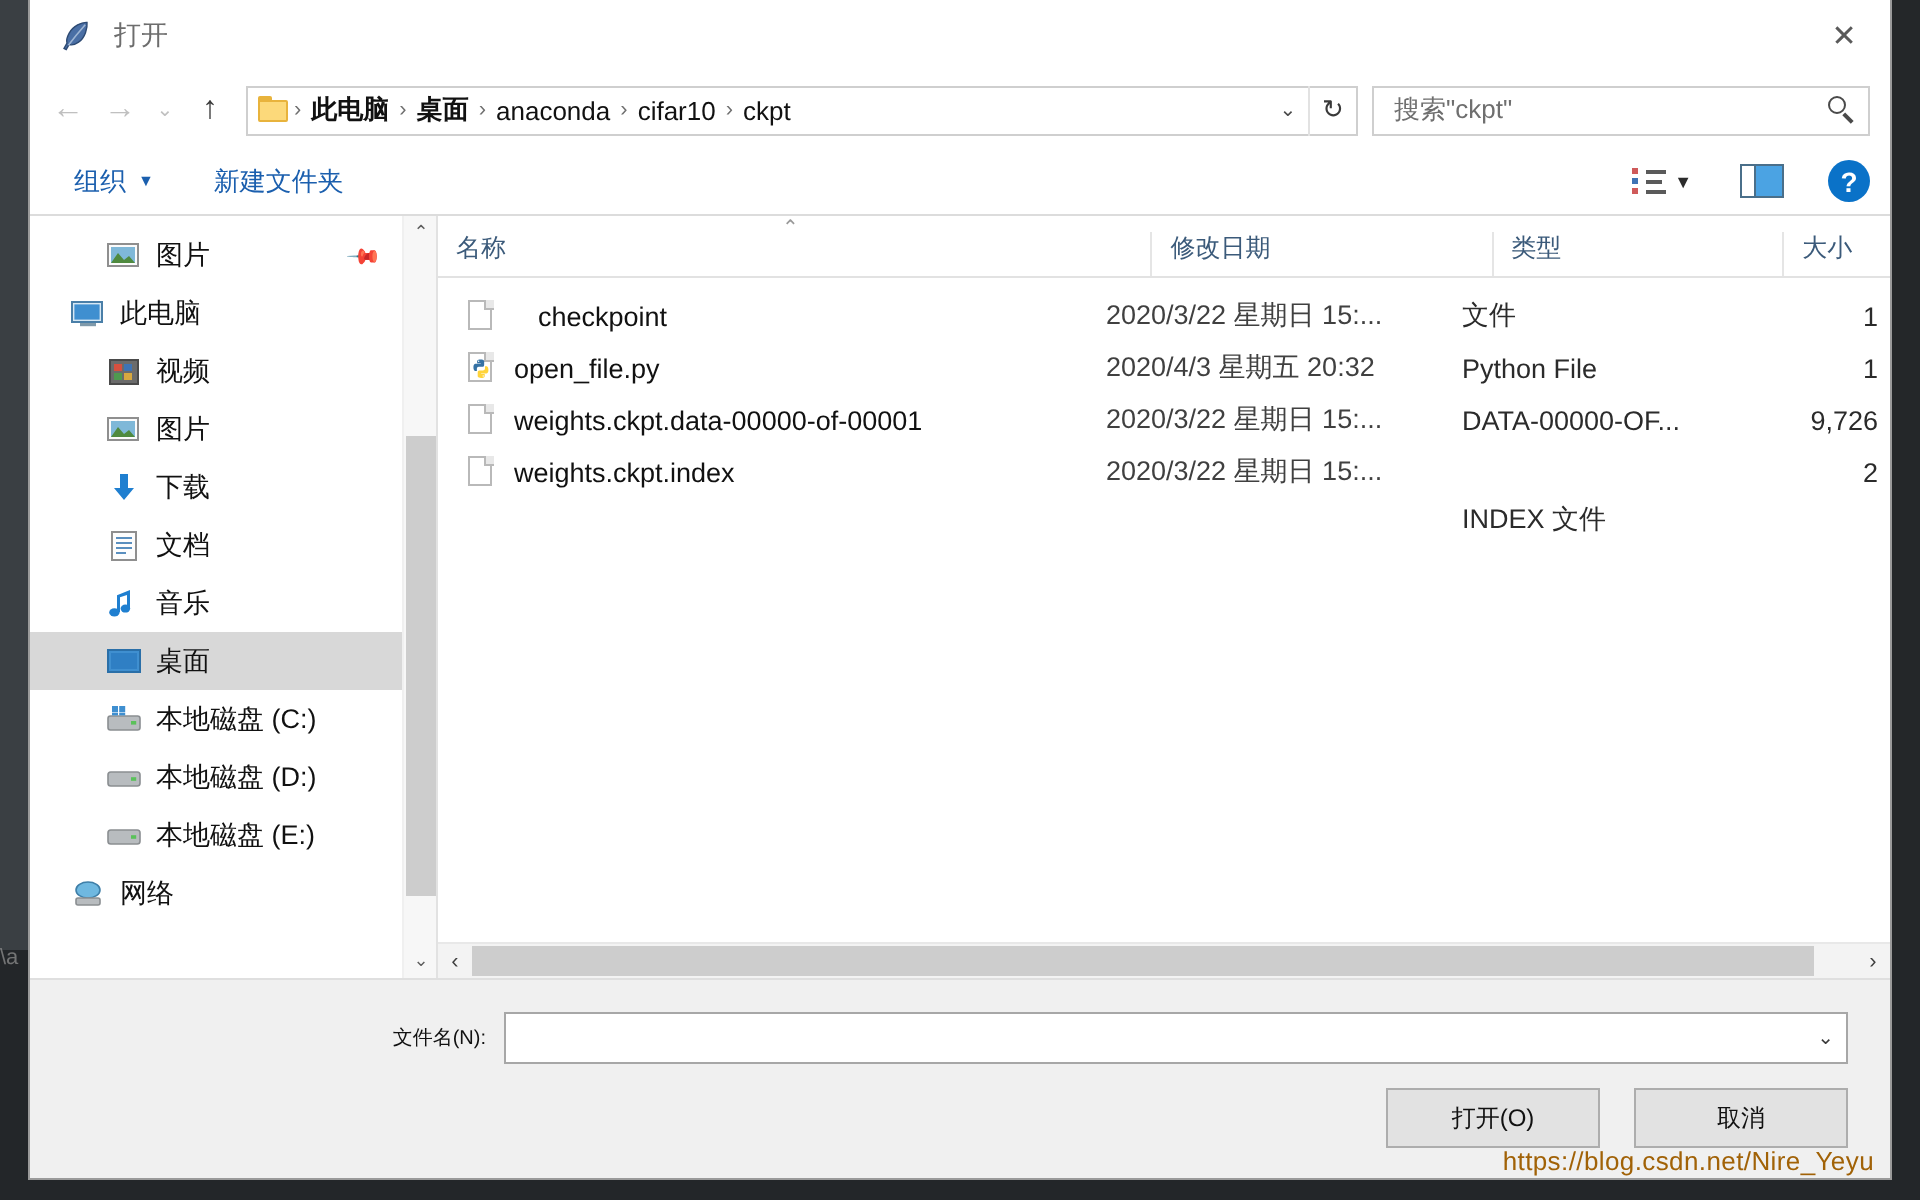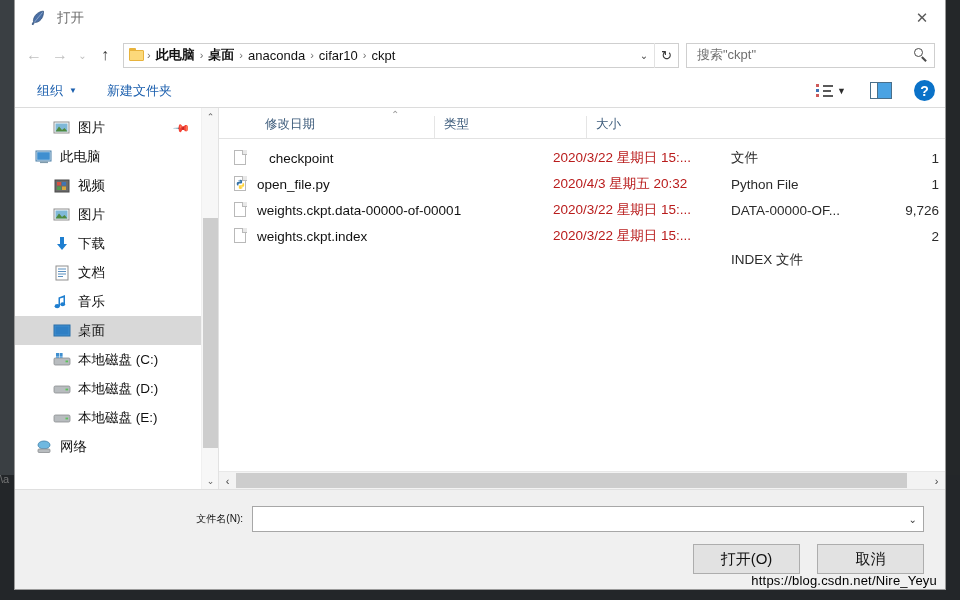--- a/index.html
+++ b/index.html
@@ -167,21 +167,21 @@
   .file-ico { width: 15px; height: 18px; margin-right: 9px; position: relative; flex: 0 0 15px; }
   .fi-page {
     position: absolute; left: 1px; top: 1px; width: 12px; height: 15px;
     background: #fff; border: 1px solid #b9b9b9;
   }
   .fi-fold {
     position: absolute; right: 1px; top: 1px; width: 5px; height: 5px;
     background: #e8e8e8; border-left: 1px solid #b9b9b9; border-bottom: 1px solid #b9b9b9;
   }
   .py-ico { position: absolute; left: 2px; top: 4px; width: 11px; height: 11px; }
-  .cell-date { color: #b91c1c; overflow: hidden; }
+  .cell-date { color: #404040; overflow: hidden; }
   .cell-type { color: #2b2b2b; overflow: hidden; }
   .cell-size { color: #2b2b2b; text-align: right; overflow: hidden; }
 
   .hscroll {
     height: 18px; flex: 0 0 18px; background: #f3f3f3; display: flex; align-items: center;
     border-top: 1px solid #e8e8e8;
   }
   .hscroll .arw {
     width: 17px; text-align: center; color: #3e3e3e; font-size: 11px;
   }
@@ -204,25 +204,25 @@
   .fn-input {
     flex: 1; height: 26px; background: #fff; border: 1px solid #a7a7a7;
     display: flex; align-items: center; padding: 0 6px;
   }
   .fn-input .val { flex: 1; font-size: 13px; color: #111; }
   .fn-caret { font-size: 10px; color: #3a3a3a; padding-left: 4px; }
   .btn-row { display: flex; justify-content: flex-end; padding: 12px 21px 0 0; gap: 17px; }
   .btn {
     width: 107px; height: 30px; background: #e2e2e2; border: 1px solid #adadad;
     display: flex; align-items: center; justify-content: center;
-    font-size: 15px; color: #111; font-family: "Liberation Sans", sans-serif;
+    font-size: 12px; color: #111; font-family: "Liberation Sans", sans-serif;
   }
   .watermark {
     position: absolute; right: 8px; bottom: 1px;
-    font-size: 13px; color: #000000; letter-spacing: .2px;
+    font-size: 13px; color: #a16207; letter-spacing: .2px;
     font-family: "Liberation Sans", sans-serif; pointer-events: none;
   }
 </style>
 </head>
 <body>
 
 <div id="backdrop">
   <div class="strip-a"></div>
   <div class="strip-b"></div>
   <div class="ghost-text">\a</div>
@@ -410,20 +410,21 @@
         </div>
       <div class="sb-scroll">
         <div class="arw up">⌃</div>
         <div class="thumb"></div>
         <div class="arw dn">⌄</div>
       </div>
     </div>
 
     <div class="list-wrap">
       <div class="col-head" id="col-head">
+        <div class="col" style="width: 334px;">名称</div>
           <div class="col" style="width: 178px; margin-left: 37px;">修改日期</div>
           <div class="col" style="width: 152px;">类型</div>
           <div class="col" style="width: 56px;">大小</div>
           <div class="sort-caret">⌃</div>
       </div>
       <div class="rows" id="file-rows">
           <div class="row">
             <div class="cell-name" style="width: 334px; gap: 12px;">
               <span class="file-ico">
                 <span class="fi-page"></span>

